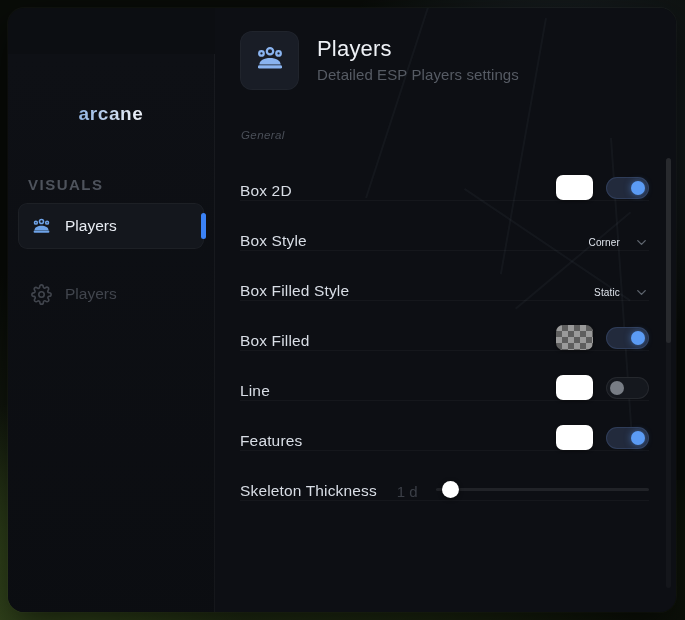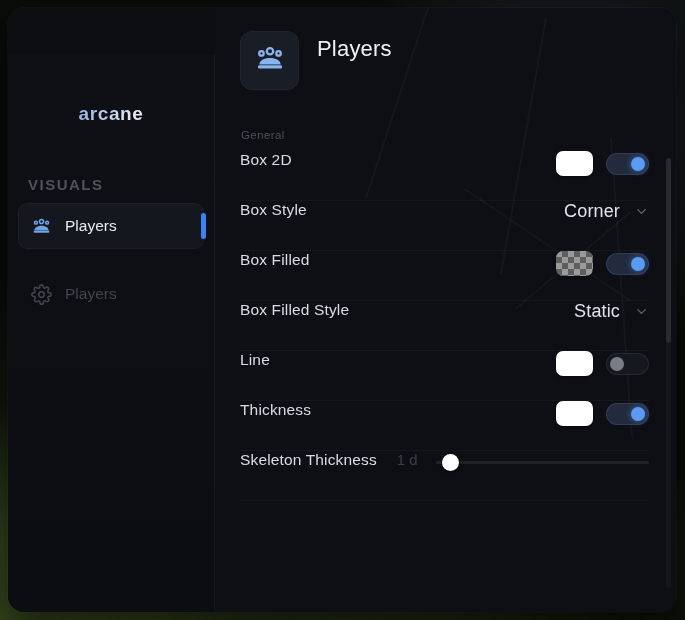--- a/index.html
+++ b/index.html
@@ -98,30 +98,31 @@
     box-shadow:inset 0 0 0 1px rgba(255,255,255,.03);
   }
   .header-text { padding-top:5px; }
   .page-title { font-size:22px; color:#eef1f6; font-weight:400; letter-spacing:.2px; }
   .page-sub { font-size:15px; color:#565b64; margin-top:4px; letter-spacing:.1px; }
 
   .section-label {
     position:relative; z-index:2;
     font-size:11.5px; color:#4a4f58; letter-spacing:.4px;
     padding:39px 0 10px 26px;
+    font-style:italic;
   }
 
   .rows-scroll {
     position:relative; z-index:2;
     height:calc(604px - 198px);
     padding:0 27px 0 25px;
     overflow:hidden;
   }
   .row {
-    height:50px; display:flex; align-items:flex-start;
+    height:50px; display:flex; align-items:flex-end;
     border-bottom:1px solid rgba(255,255,255,.035);
     position:relative;
   }
   .row:last-child { border-bottom:none; }
   .row-label { font-size:15.5px; color:#d9dee6; letter-spacing:.15px; white-space:nowrap; }
   .row-ghost { font-size:15px; color:#3b3f47; margin-left:20px; white-space:nowrap; }
   .row-ctrl { margin-left:auto; display:flex; align-items:center; gap:13px; }
 
   
   .swatch { width:37px; height:25px; border-radius:7px; box-shadow:0 1px 3px rgba(0,0,0,.5); }
@@ -138,21 +139,21 @@
   
   .toggle { width:43px; height:22px; border-radius:12px; position:relative; cursor:pointer; }
   .toggle.on { background:#222a3c; box-shadow:inset 0 0 0 1px rgba(110,150,220,.18); }
   .toggle.off { background:#15181e; box-shadow:inset 0 0 0 1px rgba(255,255,255,.07); }
   .toggle .knob { position:absolute; top:50%; transform:translateY(-50%); width:14px; height:14px; border-radius:50%; }
   .toggle.on .knob { right:4px; background:#5b9bf4; box-shadow:0 0 7px rgba(91,155,244,.55); }
   .toggle.off .knob { left:4px; background:#787d85; }
 
   
   .dropdown { display:flex; align-items:center; gap:14px; cursor:pointer; }
-  .dd-value { font-size:18px; color:#dfe4ec; letter-spacing:.15px; }
+  .dd-value { font-size:10px; color:#dfe4ec; letter-spacing:.15px; }
   .dd-chevron { width:15px; height:15px; color:#5d636d; display:flex; align-items:center; justify-content:center; }
 
   
   .slider { flex:1; display:flex; align-items:center; margin-left:18px; position:relative; height:22px; cursor:pointer; }
   .slider-track { position:absolute; left:0; right:0; height:3px; border-radius:3px; background:rgba(255,255,255,.085); }
   .slider-knob { position:absolute; width:17px; height:17px; border-radius:50%; background:#fff; box-shadow:0 1px 4px rgba(0,0,0,.6); }
 
   
   .scrollbar-track {
     position:absolute; right:5px; top:150px; width:5px; height:430px;
@@ -233,20 +234,21 @@
             <circle cx="12" cy="6.2" r="2.4"></circle>
             <circle cx="5.6" cy="7.8" r="1.7"></circle>
             <circle cx="18.4" cy="7.8" r="1.7"></circle>
             <path d="M4 16.2c0-3.2 3.6-5 8-5s8 1.8 8 5z" fill="#8ab4f0" stroke="none"></path>
             <rect x="3" y="16.6" width="18" height="2.6" rx="1.1" fill="#8ab4f0" stroke="none"></rect>
           </svg>
         </span>
       </div>
       <div class="header-text">
         <div class="page-title">Players</div>
+        <div class="page-sub">Detailed ESP Players settings</div>
       </div>
     </div>
 
     <div class="section-label">General</div>
 
     <div class="rows-scroll">
 
       <div class="row">
         <span class="row-label">Box 2D</span>
         <span class="row-ctrl">
@@ -265,55 +267,55 @@
             <span class="dd-chevron">
               <svg width="15" height="15" viewBox="0 0 24 24" fill="none" stroke="currentColor" stroke-width="2.2" stroke-linecap="round" stroke-linejoin="round">
                   <polyline points="6 9 12 15 18 9"></polyline>
                 </svg>
             </span>
           </span>
         </span>
       </div>
 
       <div class="row">
-        <span class="row-label">Box Filled</span>
-        <span class="row-ctrl">
-          <span class="swatch checker"></span>
-          <span class="toggle on">
-              <span class="knob"></span>
-            </span>
-        </span>
-      </div>
-
-      <div class="row">
         <span class="row-label">Box Filled Style</span>
         <span class="row-ctrl">
           <span class="dropdown">
             <span class="dd-value">Static</span>
             <span class="dd-chevron">
               <svg width="15" height="15" viewBox="0 0 24 24" fill="none" stroke="currentColor" stroke-width="2.2" stroke-linecap="round" stroke-linejoin="round">
                   <polyline points="6 9 12 15 18 9"></polyline>
                 </svg>
             </span>
           </span>
         </span>
       </div>
 
       <div class="row">
+        <span class="row-label">Box Filled</span>
+        <span class="row-ctrl">
+          <span class="swatch checker"></span>
+          <span class="toggle on">
+              <span class="knob"></span>
+            </span>
+        </span>
+      </div>
+
+      <div class="row">
         <span class="row-label">Line</span>
         <span class="row-ctrl">
           <span class="swatch solid"></span>
           <span class="toggle off">
               <span class="knob"></span>
             </span>
         </span>
       </div>
 
       <div class="row">
-        <span class="row-label">Thickness</span>
+        <span class="row-label">Features</span>
         <span class="row-ctrl">
           <span class="swatch solid"></span>
           <span class="toggle on">
               <span class="knob"></span>
             </span>
         </span>
       </div>
 
       <div class="row">
         <span class="row-label">Skeleton Thickness</span>

